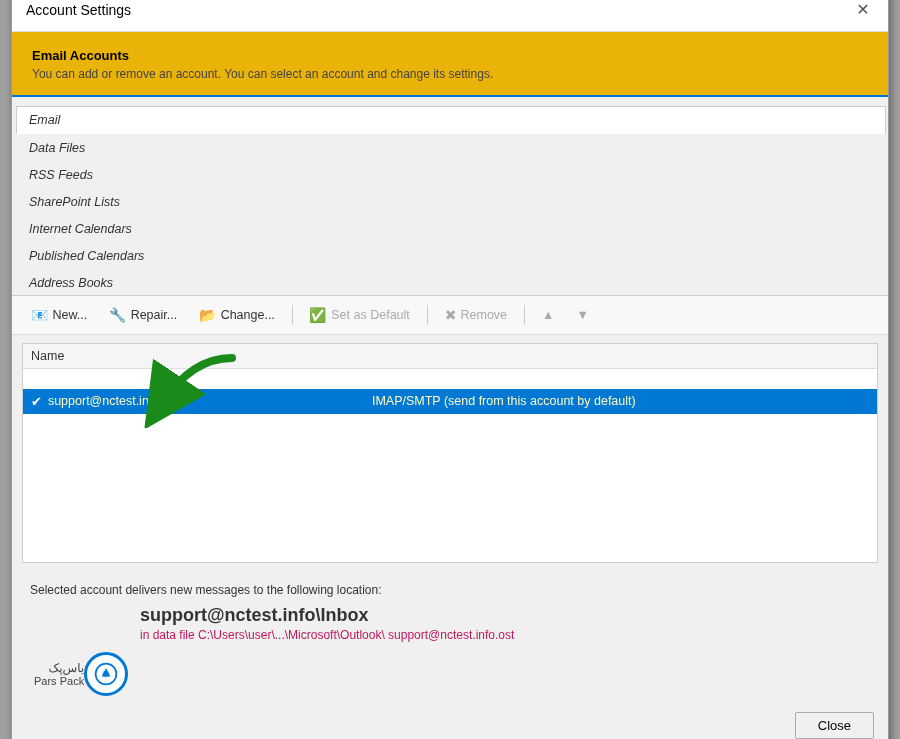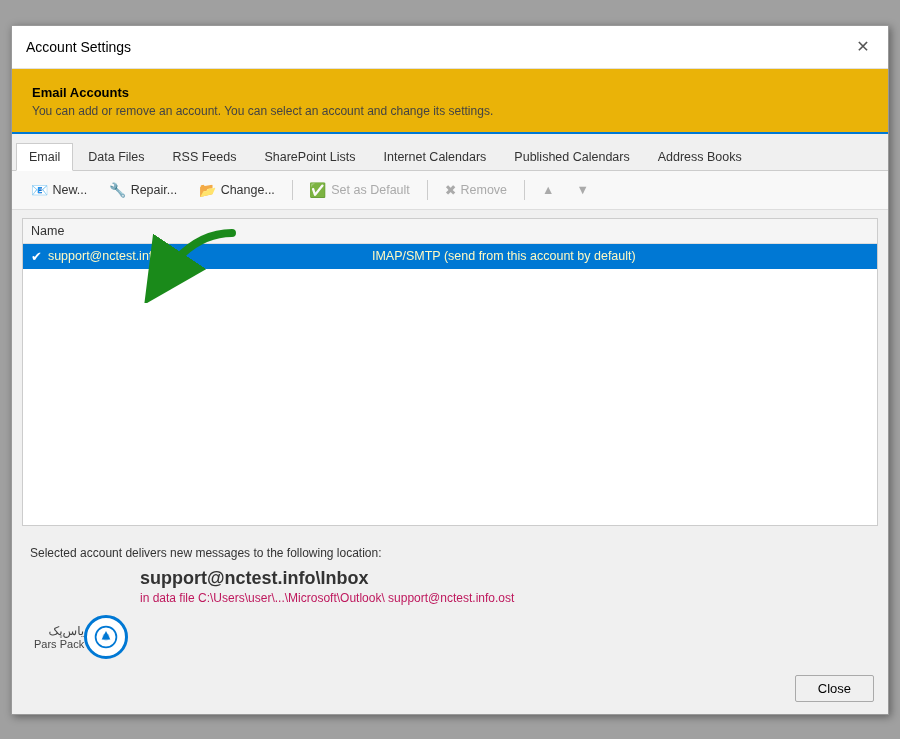--- a/index.html
+++ b/index.html
@@ -57,23 +57,25 @@
       font-size: 13px;
       margin-bottom: 4px;
     }
     .header-section .subtitle {
       font-size: 12px;
       color: #444;
     }
     .tabs-bar {
       background: #f0f0f0;
       display: flex;
+      flex-direction: column;
       border-bottom: 1px solid #ccc;
       padding-top: 8px;
       padding-left: 4px;
+      font-style: italic;
     }
     .tab {
       padding: 6px 12px 6px 12px;
       cursor: pointer;
       font-size: 12.5px;
       color: #333;
       border: 1px solid transparent;
       border-bottom: none;
       background: transparent;
       margin-right: 2px;
@@ -118,20 +120,21 @@
       font-size: 14px;
     }
     .content-area {
       background: #fff;
       margin: 8px 10px;
       border: 1px solid #ccc;
       flex: 1;
       display: flex;
       flex-direction: column;
       min-height: 220px;
+      gap: 20px;
     }
     .table-header {
       display: flex;
       background: #f5f5f5;
       border-bottom: 1px solid #ddd;
       padding: 5px 8px;
     }
     .col-name { flex: 0 0 330px; font-weight: 400; font-size: 12.5px; color: #333; }
     .col-type { flex: 1; font-weight: 400; font-size: 12.5px; color: #333; }
     .table-row {

